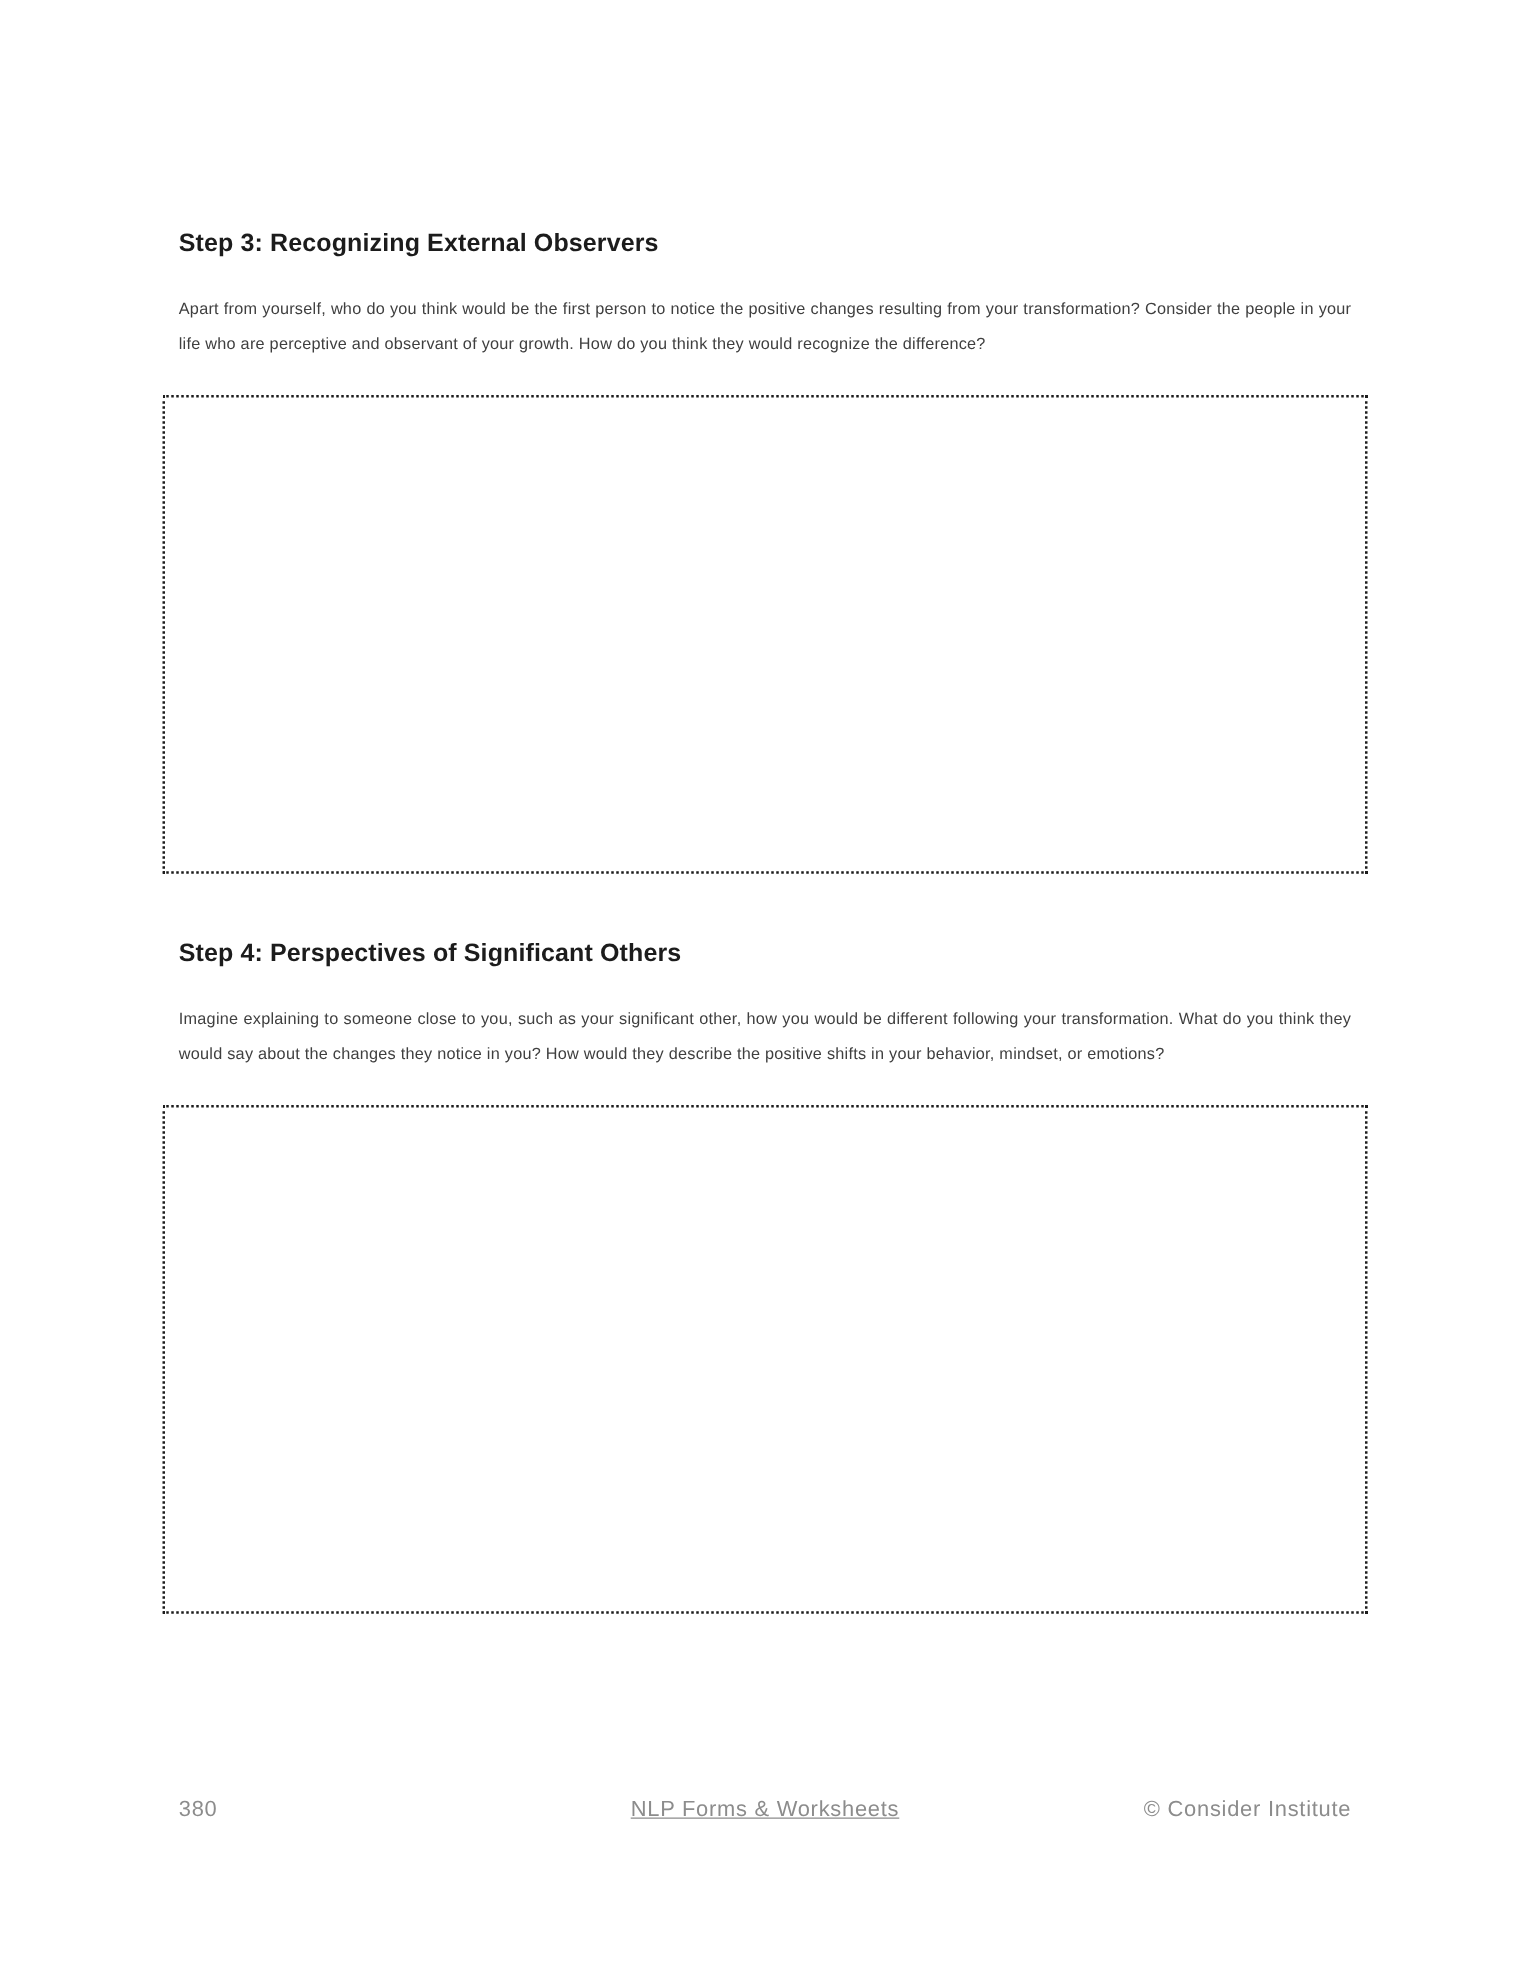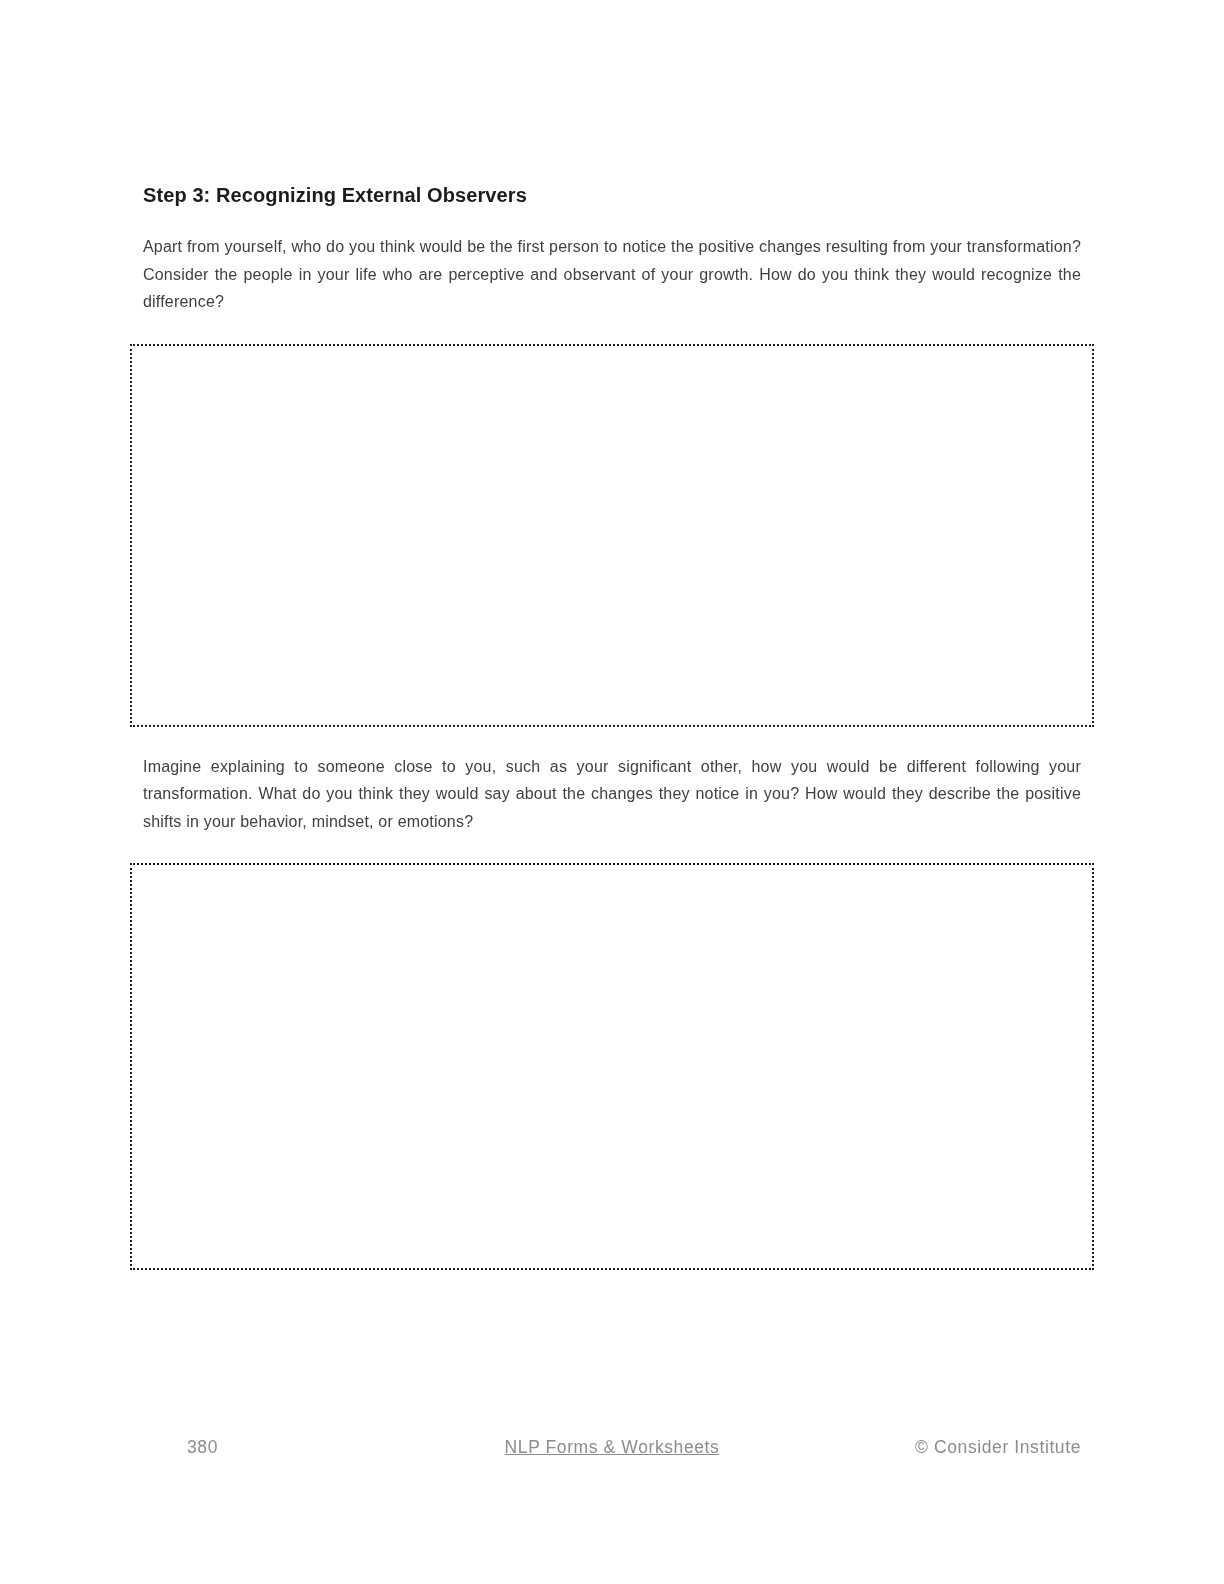--- a/index.html
+++ b/index.html
@@ -28,21 +28,21 @@
     font-size:20px;
     line-height:24px;
     font-weight:700;
     color:var(--heading,#1c1c1c);
     letter-spacing:0.1px;
   }
   section.step-1 h2.step-heading{margin-top:183px;}
   section.step-2 h2.step-heading{margin-top:52px;}
   p.step-instructions{
     margin:26px 0 0 0;
-    font-size:16px;
+    font-size:13px;
     line-height:27.5px;
     color:var(--body,#3f3f3f);
     text-align:justify;
     letter-spacing:0.2px;
   }
   .answer-box{
     margin:28px -13px 0 -13px;
     border:2px dotted var(--box-border,#1c1c1c);
     background:#ffffff;
     cursor:text;
@@ -55,37 +55,38 @@
     right:143px;
     top:1437px;
     display:grid;
     grid-template-columns:1fr auto 1fr;
     align-items:baseline;
     font-size:17.5px;
     line-height:20px;
     color:var(--footer,#8c8c8c);
     letter-spacing:0.6px;
   }
-  .footer .left{justify-self:start;margin-left:44px;}
+  .footer .left{justify-self:start;}
   .footer .center{justify-self:center;text-decoration:underline;}
   .footer .right{justify-self:end;}
 </style>
 </head>
 <body>
 
 <div class="page">
   <main class="content">
 
     <section class="step-1">
       <h2 class="step-heading">Step 3: Recognizing External Observers</h2>
       <p class="step-instructions">Apart from yourself, who do you think would be the first person to notice the positive changes resulting from your transformation? Consider the people in your life who are perceptive and observant of your growth. How do you think they would recognize the difference?</p>
       <div class="answer-box box-1"></div>
     </section>
 
     <section class="step-2">
+      <h2 class="step-heading">Step 4: Perspectives of Significant Others</h2>
       <p class="step-instructions">Imagine explaining to someone close to you, such as your significant other, how you would be different following your transformation. What do you think they would say about the changes they notice in you? How would they describe the positive shifts in your behavior, mindset, or emotions?</p>
       <div class="answer-box box-2"></div>
     </section>
 
   </main>
 
   <footer class="footer">
     <span class="left">380</span>
     <span class="center">NLP Forms &amp; Worksheets</span>
     <span class="right">© Consider Institute</span>

